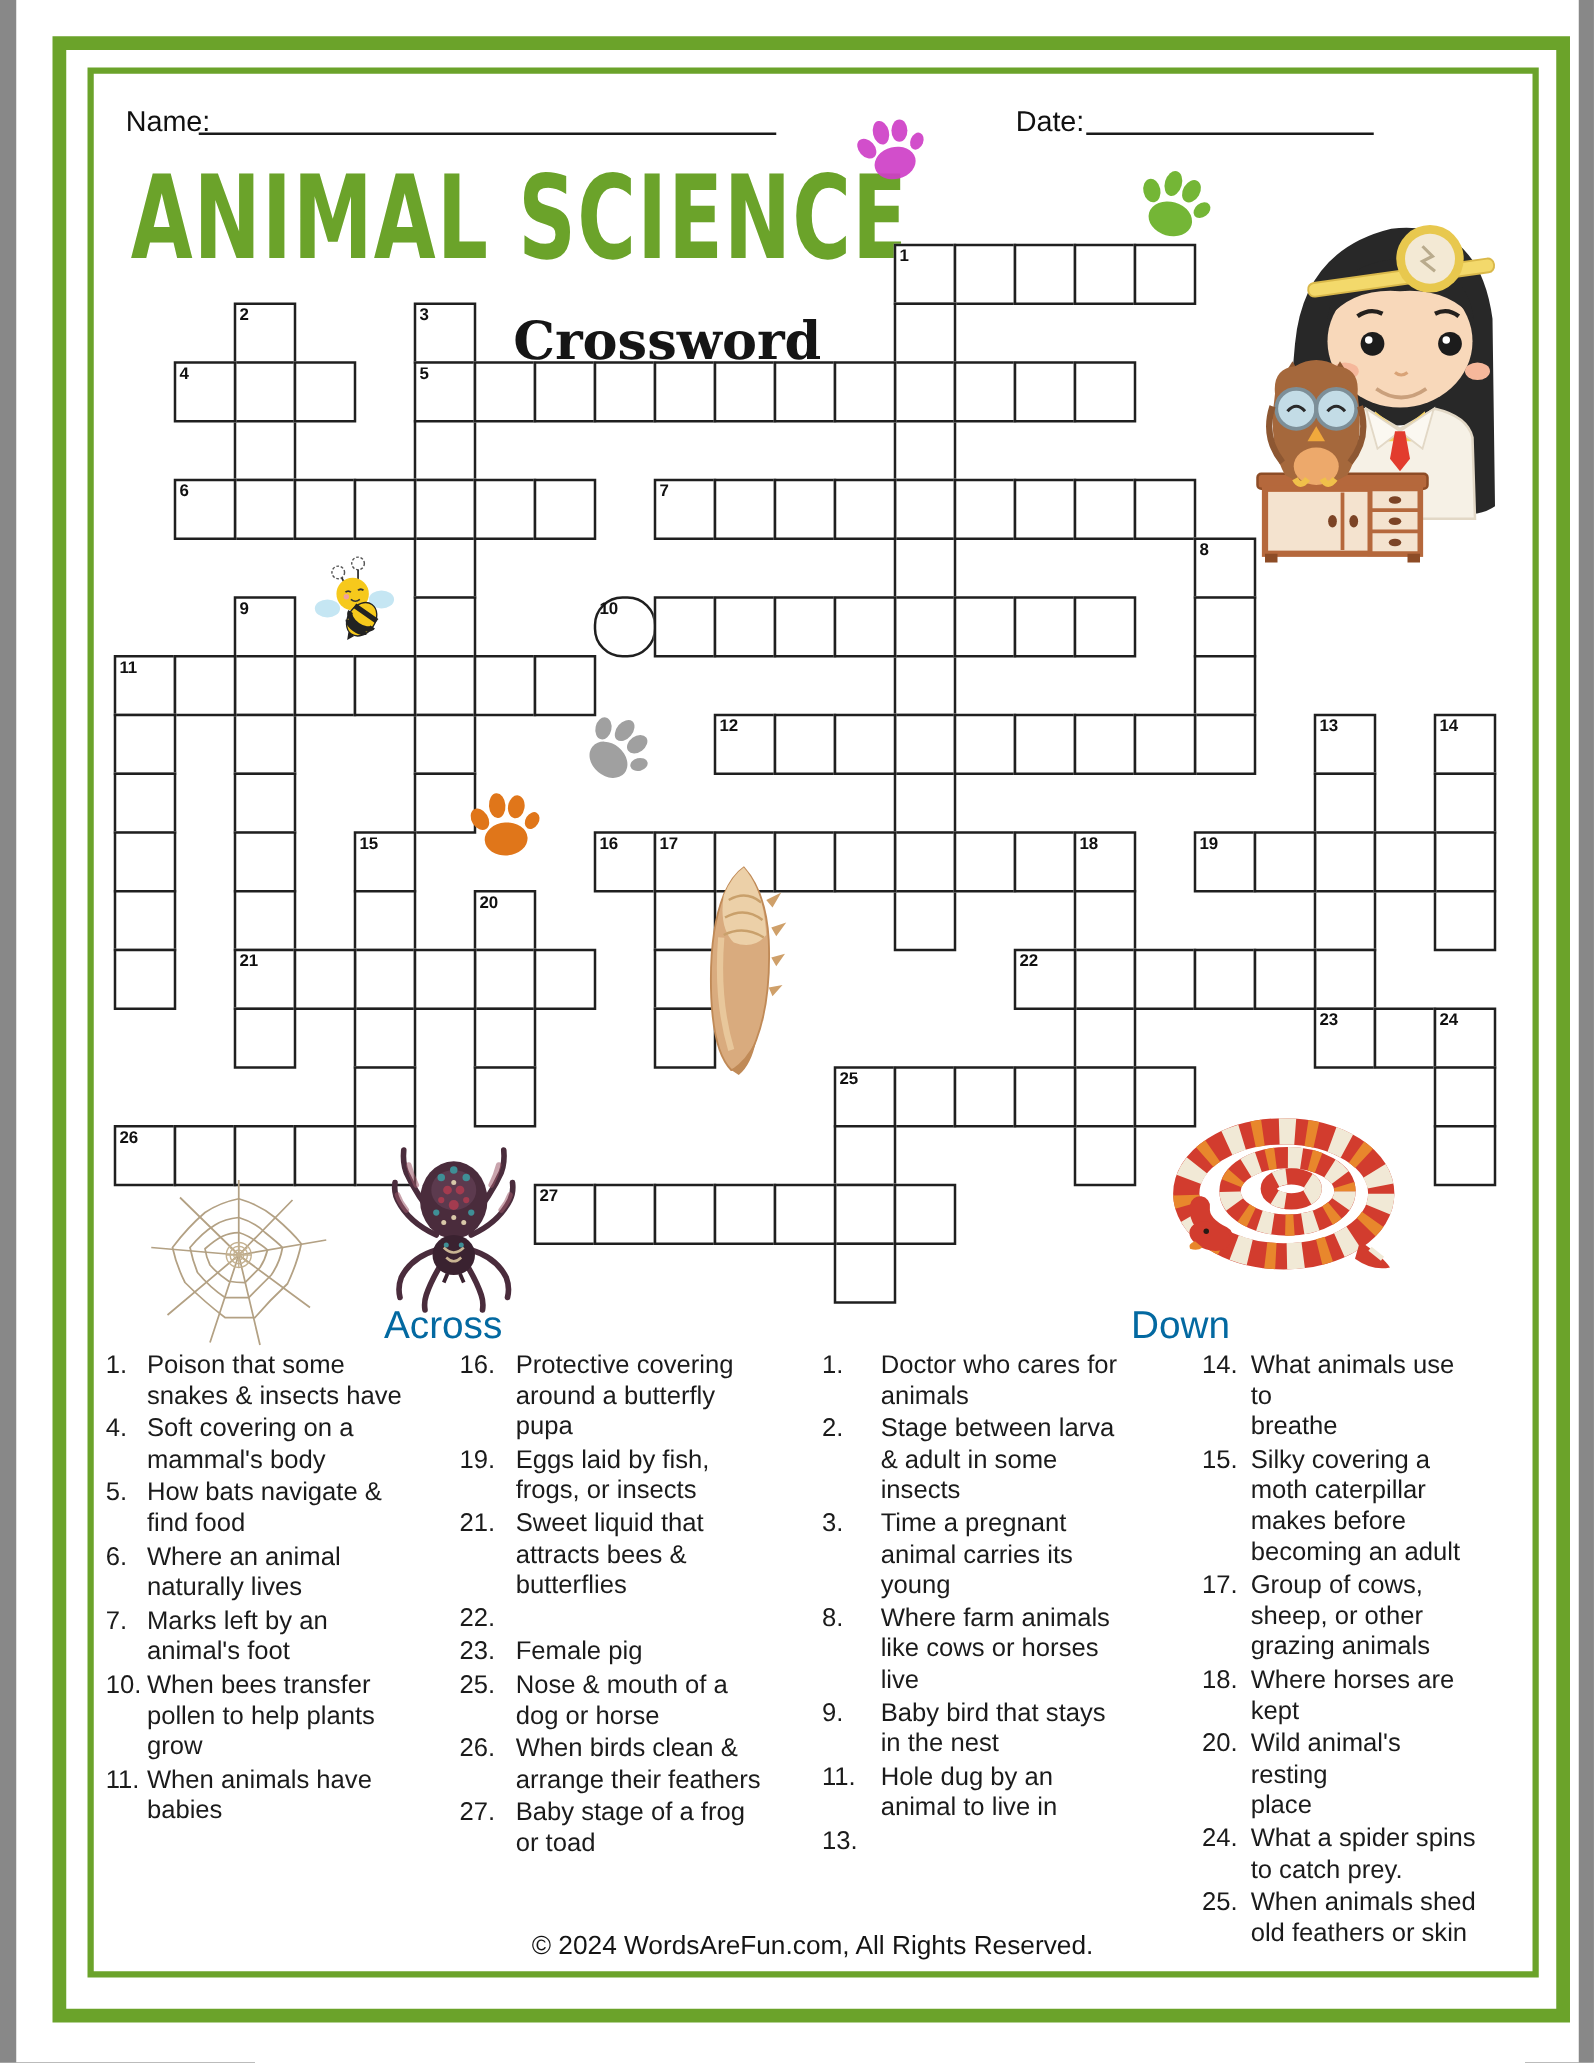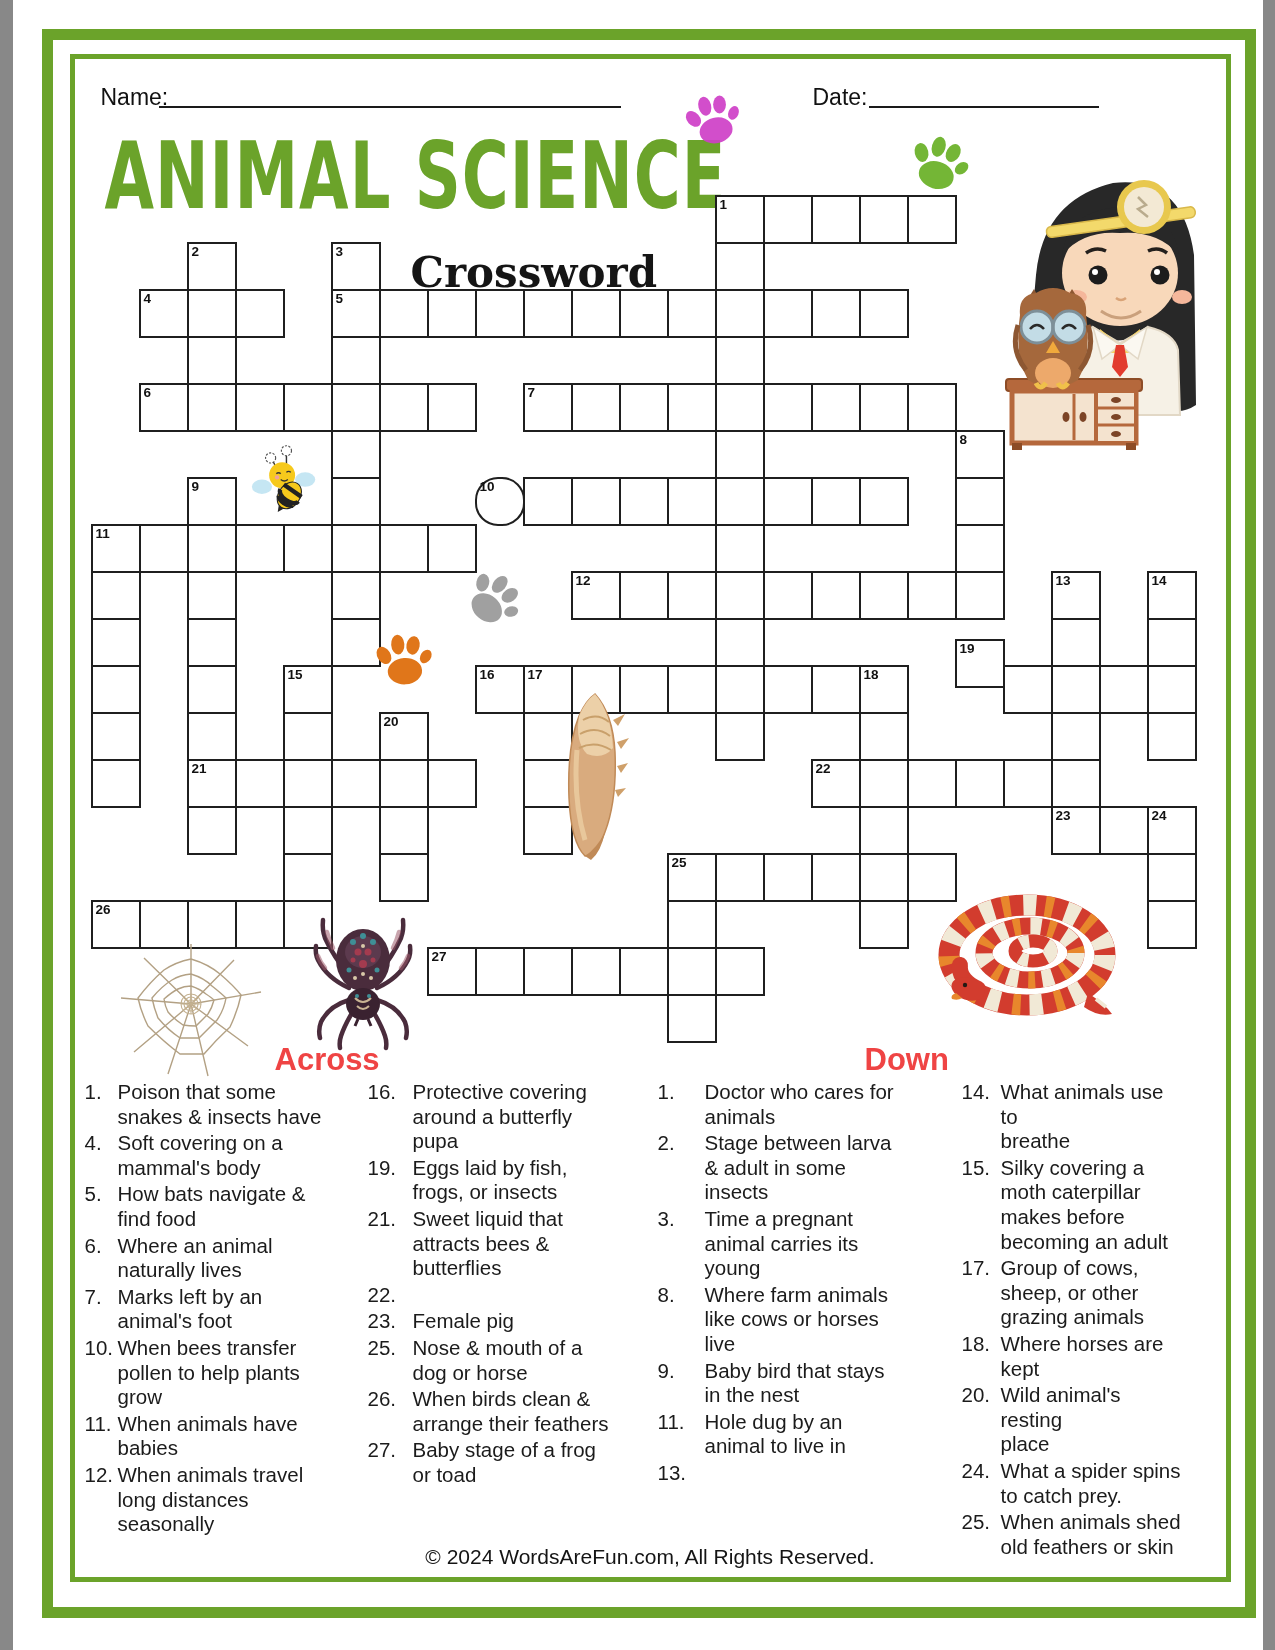--- a/index.html
+++ b/index.html
@@ -12,21 +12,21 @@
   .hdr-label{position:absolute;font-size:23px;color:#111;}
   .hdr-line{position:absolute;border-bottom:2.5px solid #1a1a1a;height:22px;}
   #title{position:absolute;left:92px;top:122px;width:560px;color:var(--green);
         font-family:"DejaVu Sans",sans-serif;font-weight:bold;font-size:64px;
         letter-spacing:1px;transform:scaleY(1.45);transform-origin:top left;white-space:nowrap;}
   #subtitle{position:absolute;left:398px;top:248px;width:240px;text-align:center;color:#151515;
         font-family:"DejaVu Serif",serif;font-weight:bold;font-size:42px;white-space:nowrap;}
   .cell{position:absolute;width:50px;height:49px;border:2px solid #1f1f1f;
         background:#fff;box-sizing:border-box;}
   .cellnum{position:absolute;left:3px;top:0px;font-size:13.5px;font-weight:bold;color:#111;}
-  .list-header{position:absolute;font-size:31px;font-weight:bold;color:#ef4444;width:160px;}
+  .list-header{position:absolute;font-size:31px;font-weight:normal;color:#0369a1;width:160px;text-align:center;}
   .clue-col{position:absolute;font-size:20.5px;color:#1b1b1b;line-height:24.6px;}
   .clue{display:flex;margin-bottom:2px;}
   .clue .cnum{flex:none;}
   .clue .ctext{white-space:pre-line;}
   #footer{position:absolute;left:0;top:1545px;width:1275px;text-align:center;
         font-size:21px;color:#141414;}
   svg{position:absolute;overflow:visible;}
 </style>
 </head>
 <body>
@@ -201,21 +201,21 @@
         <span class="cellnum">18</span>
       </div>
       <div class="cell" style="left: 510px; top: 712px;"></div>
       <div class="cell" style="left: 510px; top: 759px;"></div>
       <div class="cell" style="left: 510px; top: 806px;"></div>
       <div class="cell" style="left: 846px; top: 712px;"></div>
       <div class="cell" style="left: 846px; top: 759px;"></div>
       <div class="cell" style="left: 846px; top: 806px;"></div>
       <div class="cell" style="left: 846px; top: 853px;"></div>
       <div class="cell" style="left: 846px; top: 900px;"></div>
-      <div class="cell" style="left: 942px; top: 639px;">
+      <div class="cell" style="left: 942px; top: 665px;">
         <span class="cellnum">19</span>
       </div>
       <div class="cell" style="left: 990px; top: 665px;"></div>
       <div class="cell" style="left: 1086px; top: 665px;"></div>
       <div class="cell" style="left: 366px; top: 712px;">
         <span class="cellnum">20</span>
       </div>
       <div class="cell" style="left: 366px; top: 759px;"></div>
       <div class="cell" style="left: 366px; top: 806px;"></div>
       <div class="cell" style="left: 366px; top: 853px;"></div>
@@ -485,26 +485,20 @@
         <span class="cnum" style="width: 33px;">10.</span>
         <span class="ctext">When bees transfer
 pollen to help plants
 grow</span>
       </div>
       <div class="clue">
         <span class="cnum" style="width: 33px;">11.</span>
         <span class="ctext">When animals have
 babies</span>
       </div>
-      <div class="clue">
-        <span class="cnum" style="width: 33px;">12.</span>
-        <span class="ctext">When animals travel
-long distances
-seasonally</span>
-      </div>
     </div>
   <div class="clue-col" id="col-b" style="left:355px;top:1080px;width:250px;">
       <div class="clue">
         <span class="cnum" style="width: 45px;">16.</span>
         <span class="ctext">Protective covering
 around a butterfly
 pupa</span>
       </div>
       <div class="clue">
         <span class="cnum" style="width: 45px;">19.</span>

